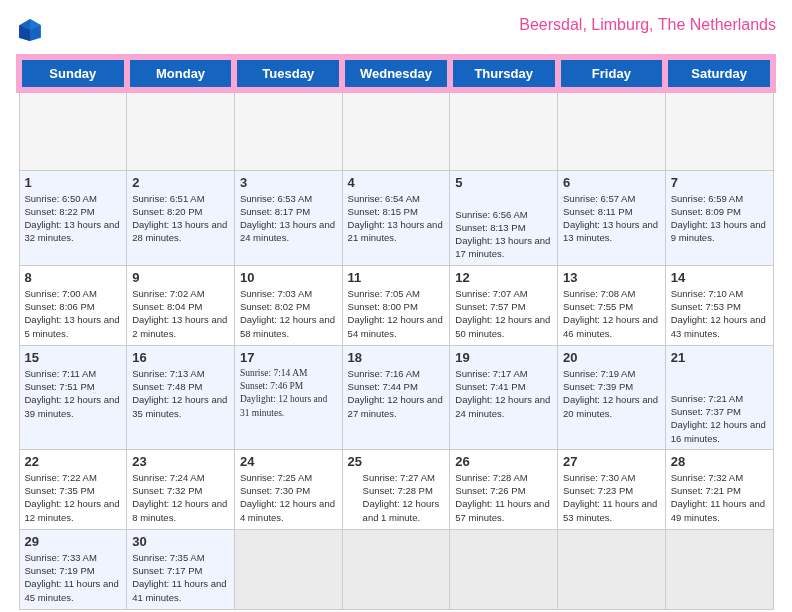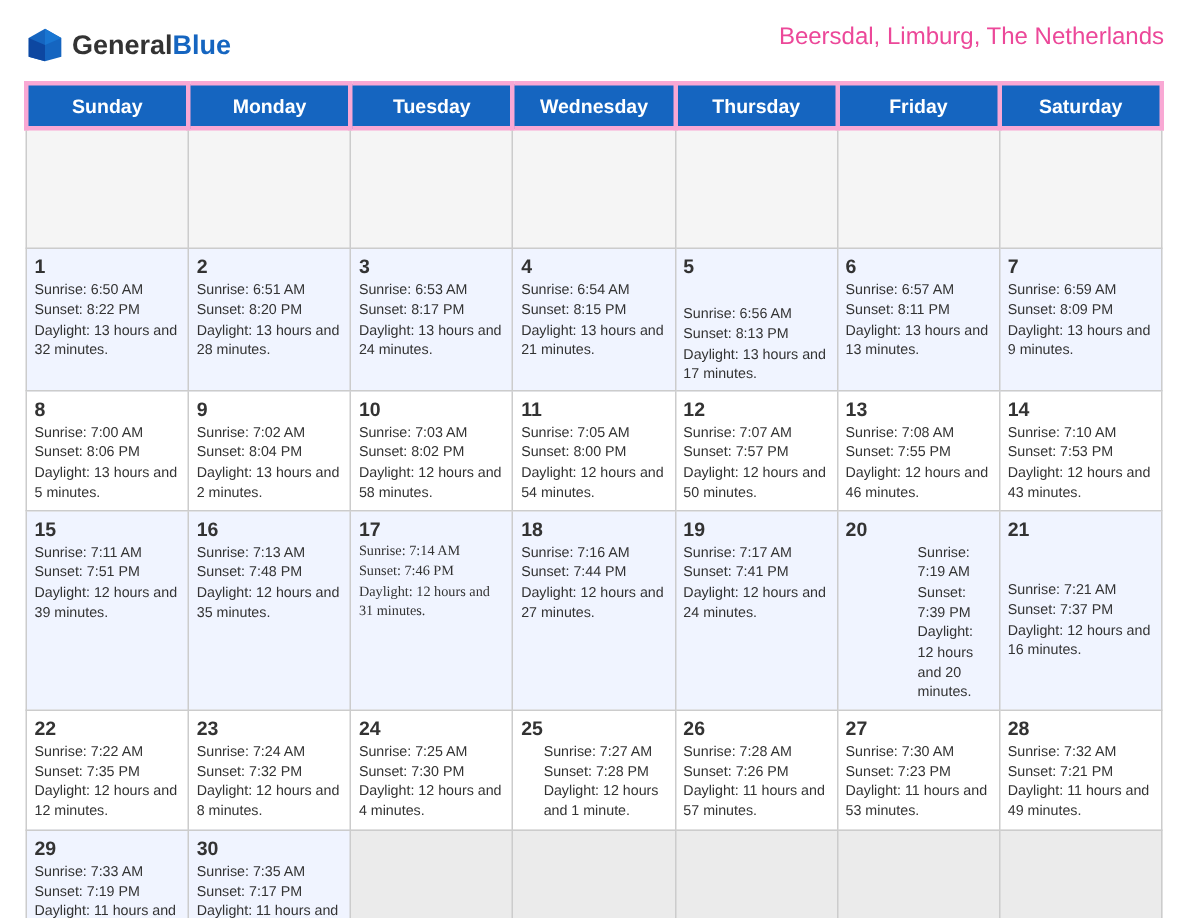--- a/index.html
+++ b/index.html
@@ -35,21 +35,21 @@
       border-collapse: collapse;
       table-layout: fixed;
     }
     .calendar th {
       background-color: #1565c0;
       color: #fff;
       text-align: center;
       font-size: 13px;
       font-weight: bold;
       padding: 6px 0;
-      border: 3px solid #f9a8d4;
+      border: 6px solid #f9a8d4;
     }
     .calendar td {
       border: 1px solid #ccc;
       vertical-align: top;
       padding: 4px 5px;
       font-size: 10px;
       color: #333;
       min-height: 80px;
       height: 80px;
     }
@@ -77,23 +77,20 @@
 </head>
 <body>
 
 <div class="header">
   <div class="logo">
     <svg class="logo-icon" viewBox="0 0 36 36">
       <polygon points="18,4 32,12 32,28 18,32 4,28 4,12" fill="#1565c0"></polygon>
       <polygon points="18,4 32,12 18,18" fill="#1976d2"></polygon>
       <polygon points="4,12 18,18 18,32 4,28" fill="#0d47a1"></polygon>
     </svg>
-    <div>
-      <span class="logo-text-general">General</span><span class="logo-text-blue">Blue</span>
-    </div>
   </div>
   <div class="title-block">
     <div class="location-title">Beersdal, Limburg, The Netherlands</div>
   </div>
 </div>
 
 <table class="calendar">
   <thead>
     <tr>
     <th>Sunday</th>
@@ -229,21 +226,21 @@
 Daylight: 12 hours and 27 minutes.</div>
         </td>
         <td>
           <span class="day-num">19</span>
           <div class="day-info" style="white-space: pre-line;">Sunrise: 7:17 AM
 Sunset: 7:41 PM
 Daylight: 12 hours and 24 minutes.</div>
         </td>
         <td>
           <span class="day-num">20</span>
-          <div class="day-info" style="white-space: pre-line; margin-left: 48px;">Sunrise: 7:19 AM
+          <div class="day-info" style="white-space: pre-line;">Sunrise: 7:19 AM
 Sunset: 7:39 PM
 Daylight: 12 hours and 20 minutes.</div>
         </td>
         <td>
           <span class="day-num">21</span>
           <div class="day-info" style="white-space: pre-line; margin-top: 27px;">Sunrise: 7:21 AM
 Sunset: 7:37 PM
 Daylight: 12 hours and 16 minutes.</div>
         </td>
       </tr>

